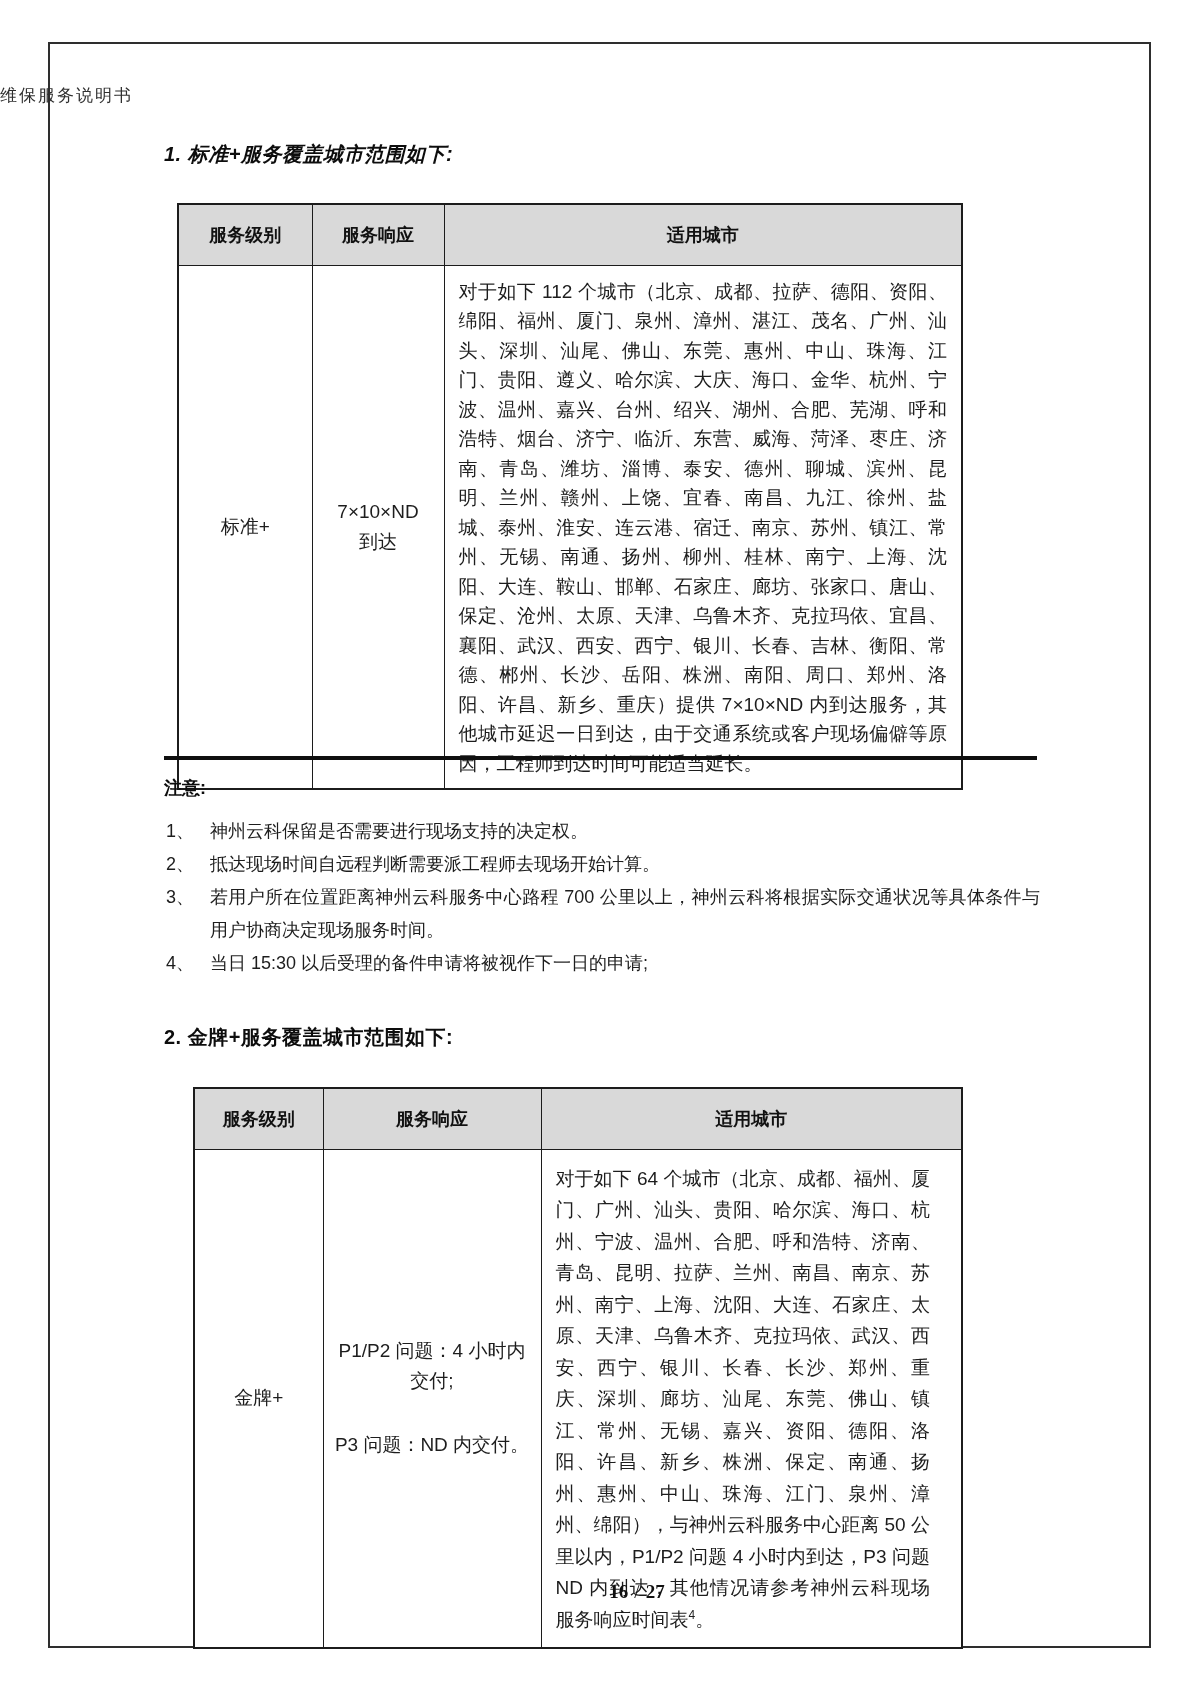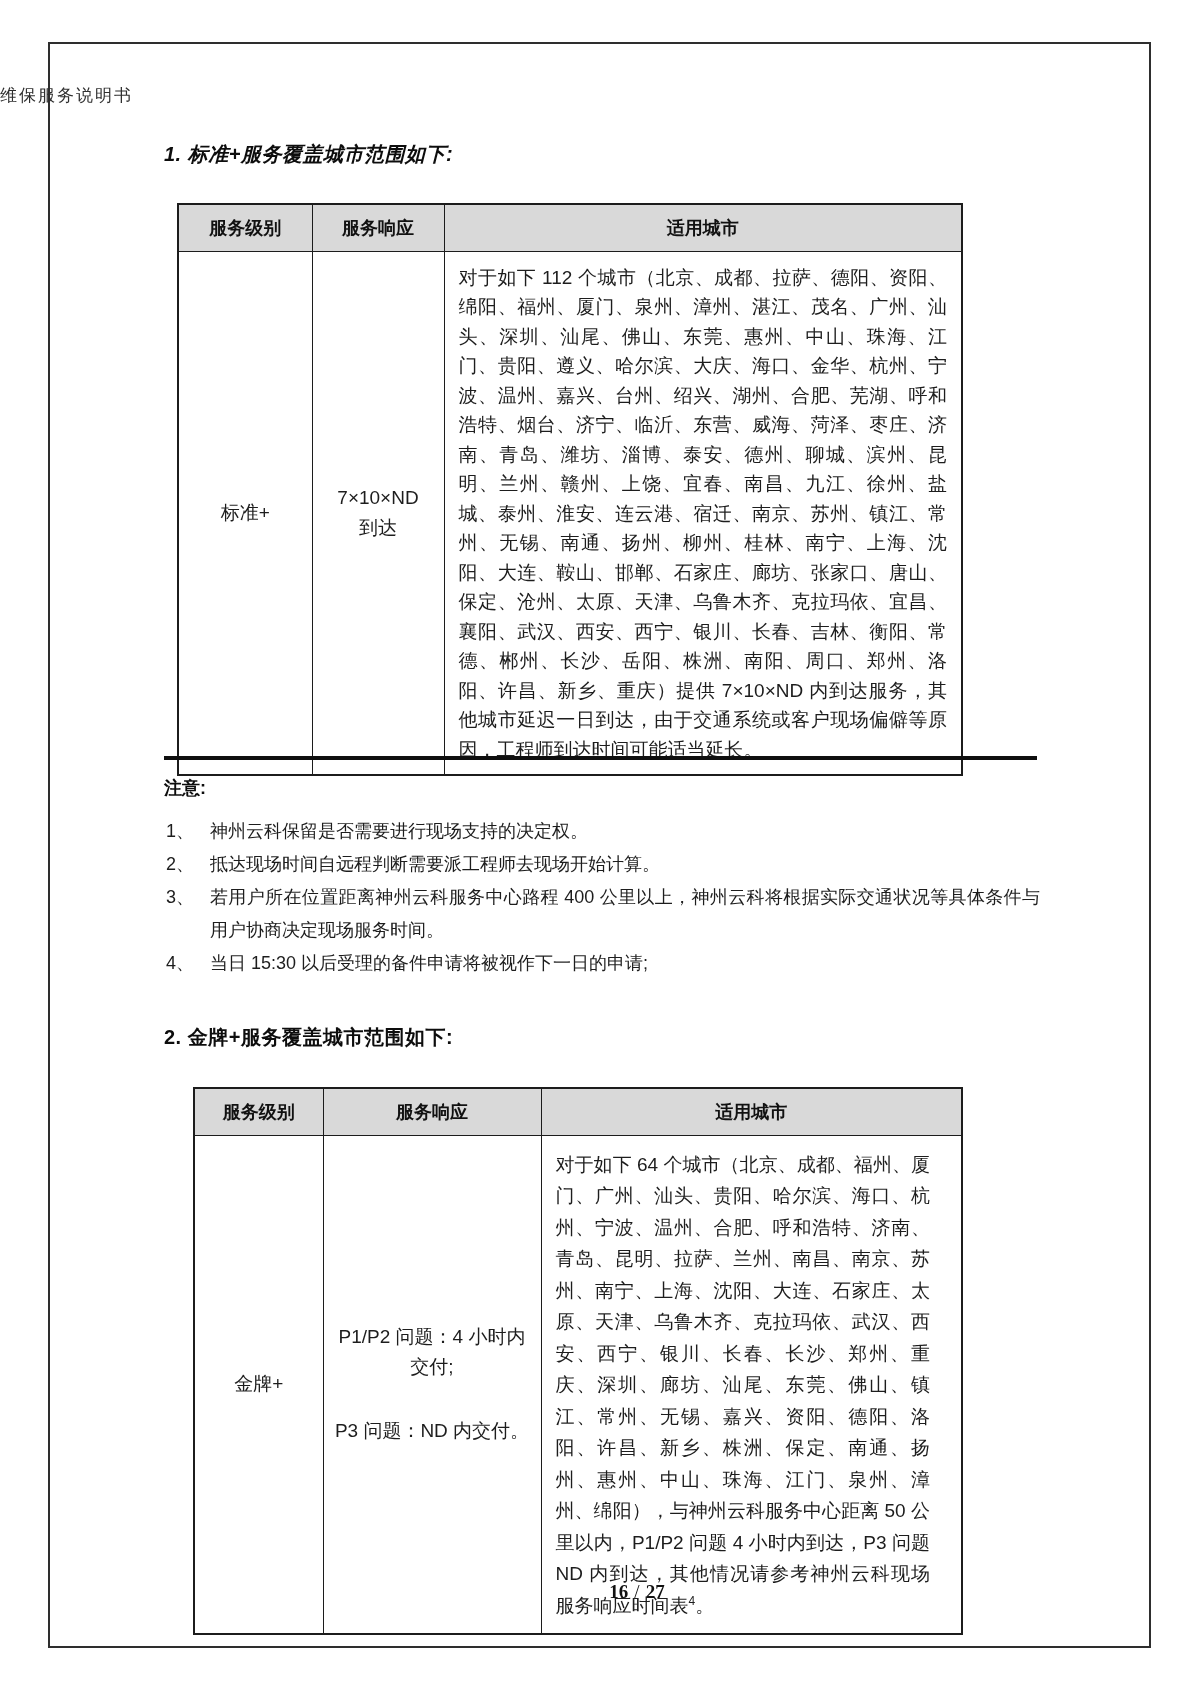--- a/index.html
+++ b/index.html
@@ -38,21 +38,21 @@
     border:2px solid #1c1c1c;
     table-layout:fixed;
     background:#ffffff;
   }
   #table-standard { left:177px; top:203px; width:786px; }
   #table-gold     { left:193px; top:1087px; width:770px; }
   .svc-table th {
     background:#d9d9d9;
     border:1px solid #1c1c1c;
     font-size:18px; font-weight:bold; color:#111;
-    height:47px; text-align:center; vertical-align:middle;
+    height:61px; text-align:center; vertical-align:middle;
   }
   .svc-table td {
     border:1px solid #1c1c1c;
     vertical-align:middle;
   }
   .level-cell { text-align:center; font-size:19px; }
   .resp-cell  { text-align:center; font-size:19px; line-height:30px; padding:10px 8px; }
   .resp-cell .resp-line { text-align:center; }
   .resp-cell .resp-p + .resp-p { margin-top:34px; }
   .cities-cell {
@@ -132,21 +132,21 @@
 <div class="note" id="note-1">
   <span class="note-num">1、</span>
   <span class="note-text">神州云科保留是否需要进行现场支持的决定权。</span>
 </div>
 <div class="note" id="note-2">
   <span class="note-num">2、</span>
   <span class="note-text">抵达现场时间自远程判断需要派工程师去现场开始计算。</span>
 </div>
 <div class="note" id="note-3">
   <span class="note-num">3、</span>
-  <span class="note-text">若用户所在位置距离神州云科服务中心路程 400 公里以上，神州云科将根据实际交通状况等具体条件与用户协商决定现场服务时间。</span>
+  <span class="note-text">若用户所在位置距离神州云科服务中心路程 700 公里以上，神州云科将根据实际交通状况等具体条件与用户协商决定现场服务时间。</span>
 </div>
 <div class="note" id="note-4">
   <span class="note-num">4、</span>
   <span class="note-text">当日 15:30 以后受理的备件申请将被视作下一日的申请;</span>
 </div>
 
 <div class="h-section" id="h-section-2">2. 金牌+服务覆盖城市范围如下:</div>
 
 <table class="svc-table" id="table-gold">
   <colgroup>

